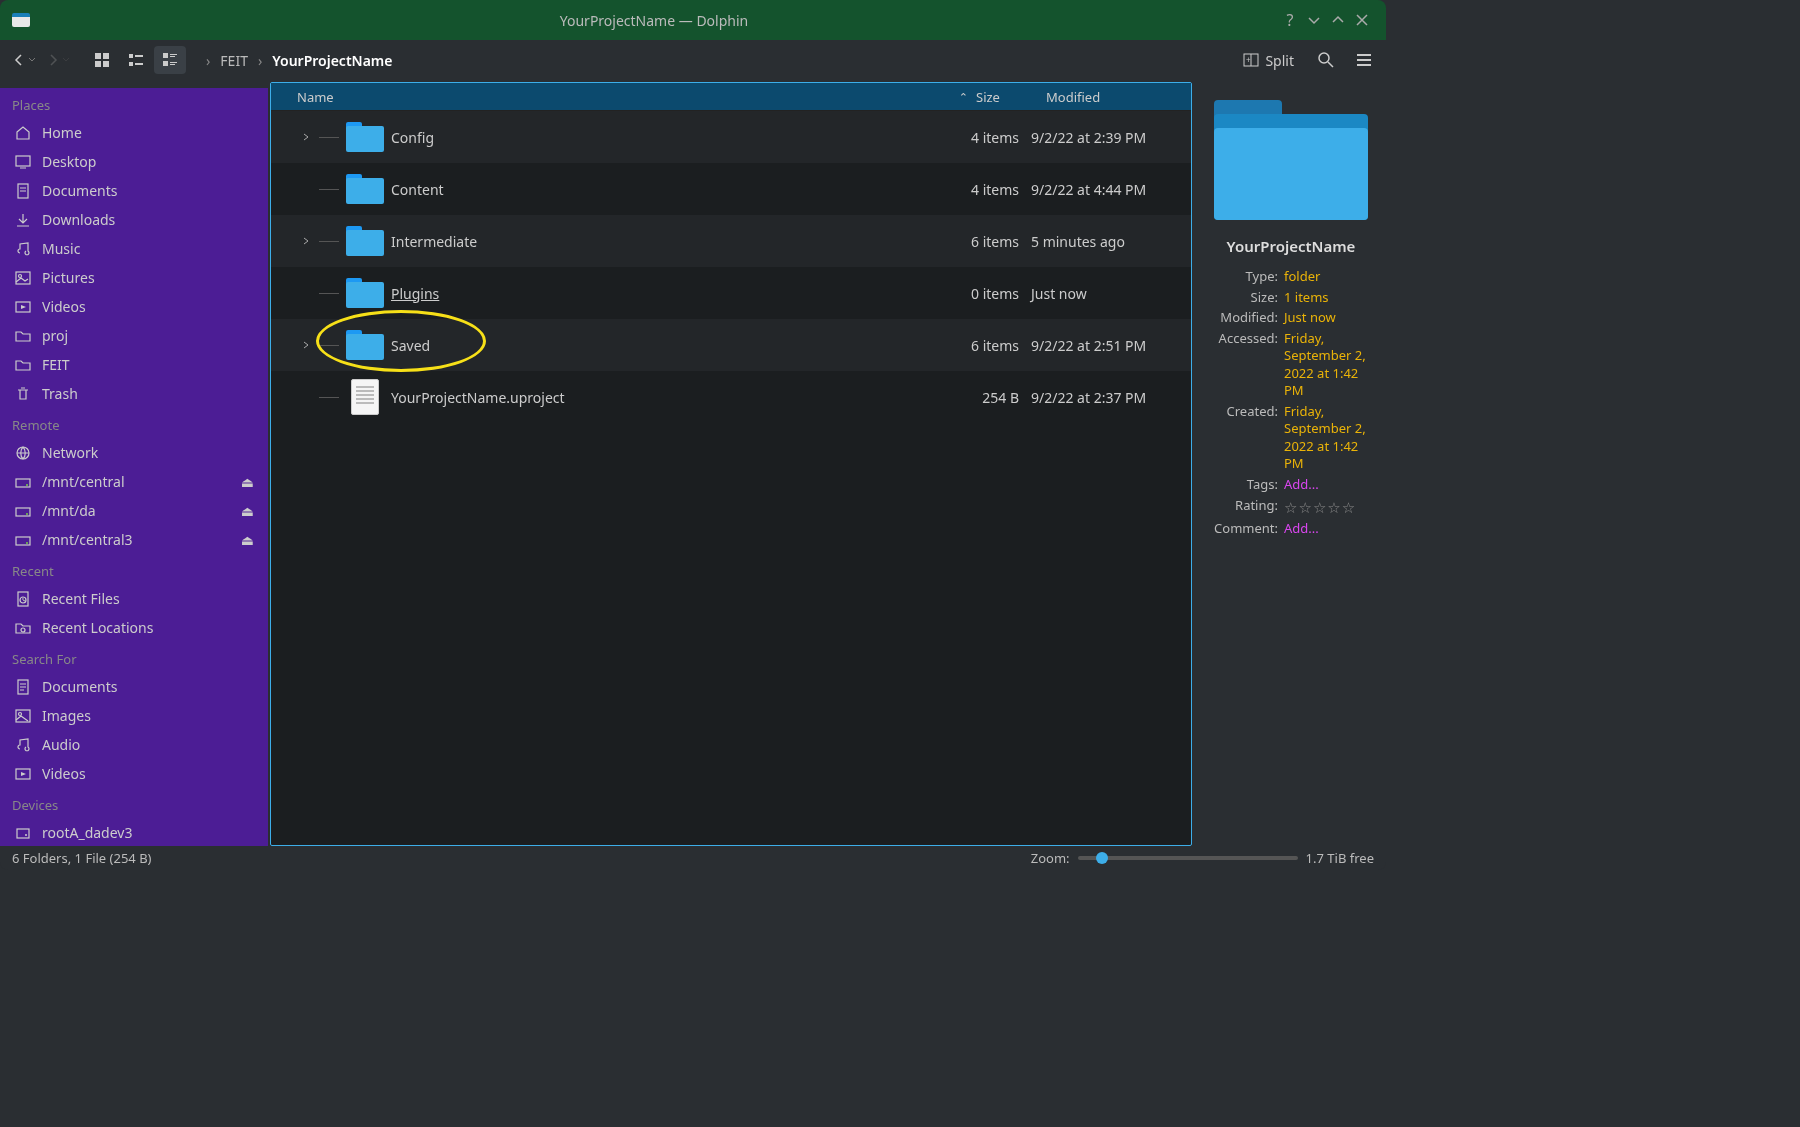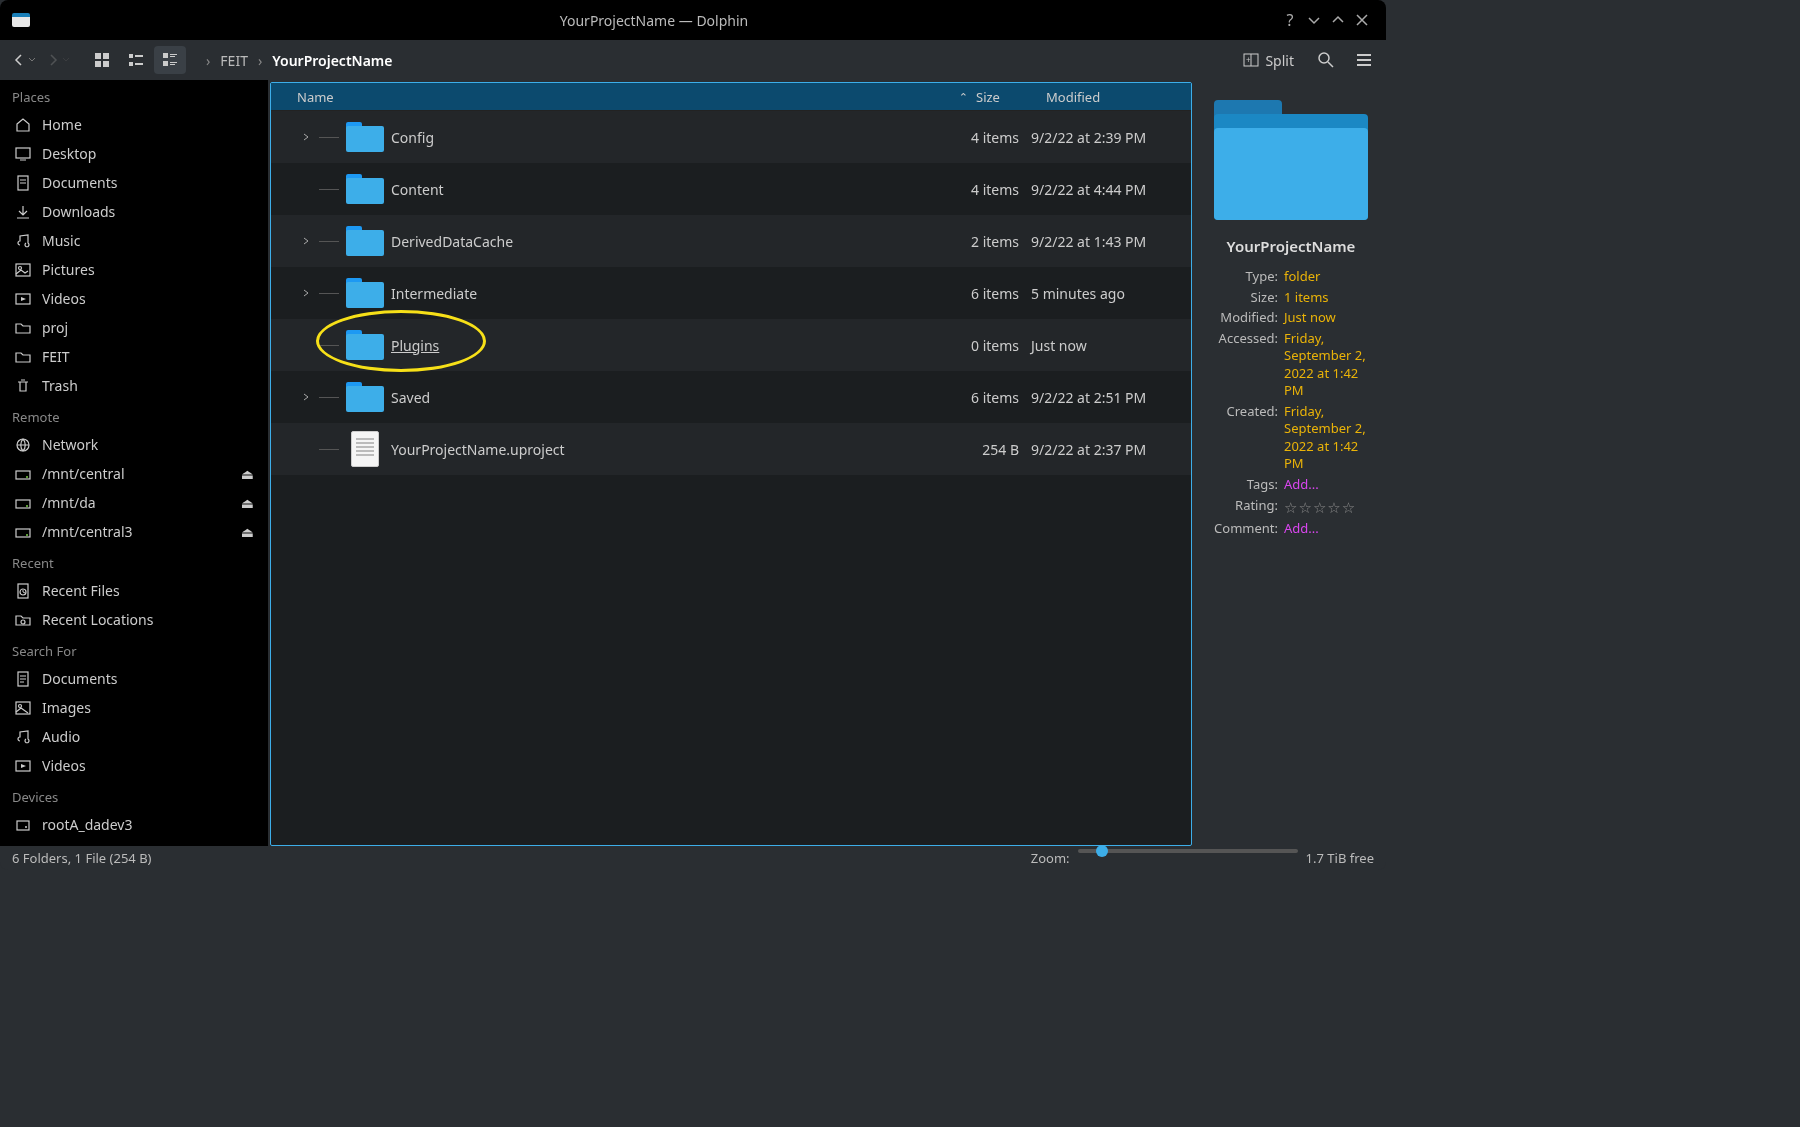--- a/index.html
+++ b/index.html
@@ -1,35 +1,35 @@
 <!DOCTYPE html>
 <html><head>
 <meta charset="utf-8">
 <style>
 * { margin:0; padding:0; box-sizing:border-box; font-family:"Noto Sans",-apple-system,sans-serif; }
 body { background:#2a2e32; color:#d0d0d0; width:1386px; height:870px; overflow:hidden; border-radius:8px; position:relative; }
-.titlebar { height:40px; display:flex; align-items:center; padding:0 12px; background:#000000; }
+.titlebar { height:40px; display:flex; align-items:center; padding:0 12px; background:#14532d; }
 .titlebar .appicon { width:18px; height:14px; background:linear-gradient(180deg,#1a7fb8 0%,#1a7fb8 30%,#e8e8e8 30%,#e8e8e8 100%); border-radius:2px; }
 .titlebar .title { flex:1; text-align:center; font-size:14px; color:#bbb; }
 .titlebar .winbtn { width:24px; height:24px; display:flex; align-items:center; justify-content:center; color:#aaa; font-size:16px; cursor:pointer; }
 .toolbar { height:40px; display:flex; align-items:center; padding:0 8px; background:#2a2e32; gap:4px; }
 .navbtns { display:flex; gap:2px; }
 .navbtn { width:32px; height:28px; display:flex; align-items:center; justify-content:center; color:#888; border-radius:4px; }
 .viewbtns { display:flex; gap:2px; margin-left:8px; }
 .viewbtn { width:32px; height:28px; display:flex; align-items:center; justify-content:center; border-radius:4px; }
 .viewbtn.active { background:#3a4046; }
 .breadcrumb { flex:1; display:flex; align-items:center; margin-left:16px; font-size:14px; color:#bbb; gap:10px; }
 .breadcrumb .sep { color:#888; }
 .breadcrumb .crumb { cursor:pointer; }
 .breadcrumb .crumb.current { color:#fff; font-weight:600; }
 .toolright { display:flex; align-items:center; gap:10px; }
 .splitbtn { display:flex; align-items:center; gap:6px; font-size:14px; color:#ccc; padding:4px 8px; }
 .iconbtn { width:28px; height:28px; display:flex; align-items:center; justify-content:center; color:#ccc; }
 .main { display:flex; height:calc(100% - 104px); }
-.sidebar { width:268px; background:#000000; padding:0px 4px 8px 4px; overflow-y:auto; font-size:14px; }
+.sidebar { width:268px; background:#4c1d95; padding:0px 4px 8px 4px; overflow-y:auto; font-size:14px;margin-top:8px; }
 .sidebar .section { color:#888; padding:8px 8px 4px 8px; font-size:13px; }
 .sidebar .item { display:flex; align-items:center; gap:10px; padding:5px 10px; color:#ccc; cursor:pointer; border-radius:3px; }
 .sidebar .item .sicon { width:18px; height:18px; display:flex; align-items:center; justify-content:center; flex-shrink:0; }
 .sidebar .item .eject { margin-left:auto; color:#ccc; }
 .content { flex:1; display:flex; }
 .filepane { flex:1; border:1px solid #3daee9; border-radius:2px; margin:2px 4px 0 2px; display:flex; flex-direction:column; background:#1b1e20; }
 .fileheader { display:flex; background:#0c4a6e; height:28px; align-items:center; font-size:13px; color:#ccc; border-bottom:1px solid #222; }
 .fileheader .col-expand { width:20px; }
 .fileheader .col-name { flex:1; padding-left:6px; display:flex; align-items:center; }
 .fileheader .col-name .sortarrow { margin-left:auto; margin-right:8px; font-size:11px; }
@@ -58,21 +58,21 @@
 .infopanel .bigfolder .bftab { position:absolute; top:0; left:0; width:68px; height:22px; background:#1d78b0; border-radius:4px 4px 0 0; }
 .infopanel .bigfolder .bfback { position:absolute; top:14px; left:0; width:154px; height:106px; background:#1b88c4; border-radius:4px; }
 .infopanel .bigfolder .bffront { position:absolute; top:28px; left:0; width:154px; height:92px; background:#3daee9; border-radius:4px; }
 .infopanel .pname { text-align:center; font-weight:600; font-size:15px; margin-bottom:12px; color:#ddd; }
 .infopanel .prow { display:flex; margin-bottom:3px; line-height:1.35; }
 .infopanel .plabel { width:78px; text-align:right; color:#bbb; padding-right:6px; flex-shrink:0; }
 .infopanel .pval { flex:1; color:#eab308; }
 .infopanel .pval.link { color:#d946ef; cursor:pointer; }
 .infopanel .stars { color:#888; letter-spacing:1px; font-size:15px; }
 .statusbar { height:24px; display:flex; align-items:center; padding:0 12px; font-size:13px; color:#bbb; background:#2a2e32; }
-.statusbar .zoom { margin-left:auto; display:flex; gap:8px; }
+.statusbar .zoom { margin-left:auto; display:flex; align-items:center; gap:8px; }
 .statusbar .slider { width:220px; height:4px; background:#555; border-radius:2px; position:relative; }
 .statusbar .slider .thumb { position:absolute; left:18px; top:-4px; width:12px; height:12px; background:#3daee9; border-radius:50%; }
 svg { display:block; }
 </style>
 </head>
 <body>
 
 <div class="titlebar">
   <div class="appicon"></div>
   <div class="title">YourProjectName — Dolphin</div>
@@ -436,39 +436,20 @@
             </div>
     <div class="tree">
               <div class="line"></div>
             </div>
     <div class="ficon">
               <div class="folder-ic">
                 <div class="tab"></div>
                 <div class="body"></div>
               </div>
             </div>
-    <div class="fname ">DerivedDataCache</div>
-    <div class="fsize">2 items</div>
-    <div class="fmod">9/2/22 at 1:43 PM</div>
-          </div>
-          <div class="filerow">
-    <div class="expand">
-              <svg width="10" height="10" viewBox="0 0 10 10">
-                <path d="M3 2 L7 5 L3 8" stroke="#aaa" fill="none"></path>
-              </svg>
-            </div>
-    <div class="tree">
-              <div class="line"></div>
-            </div>
-    <div class="ficon">
-              <div class="folder-ic">
-                <div class="tab"></div>
-                <div class="body"></div>
-              </div>
-            </div>
     <div class="fname ">Intermediate</div>
     <div class="fsize">6 items</div>
     <div class="fmod">5 minutes ago</div>
           </div>
           <div class="filerow">
     <div class="expand"></div>
     <div class="tree">
               <div class="line"></div>
             </div>
     <div class="ficon">

